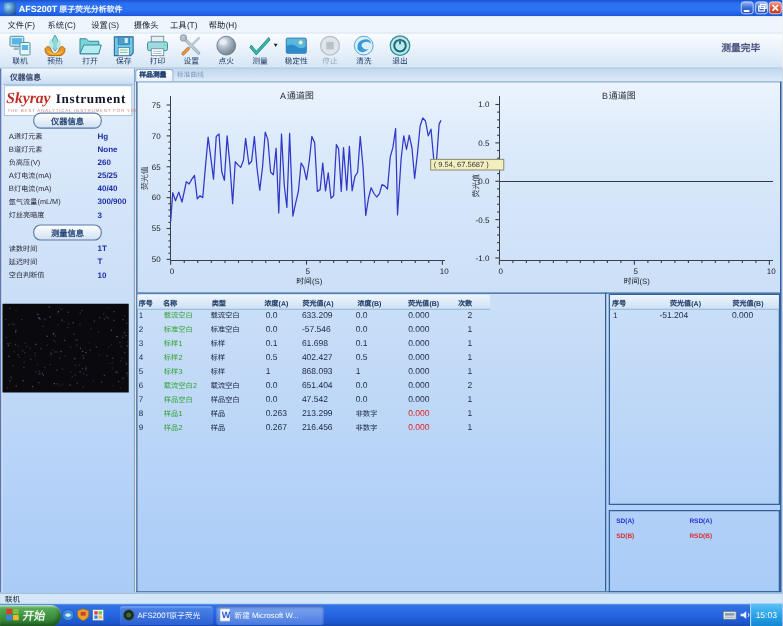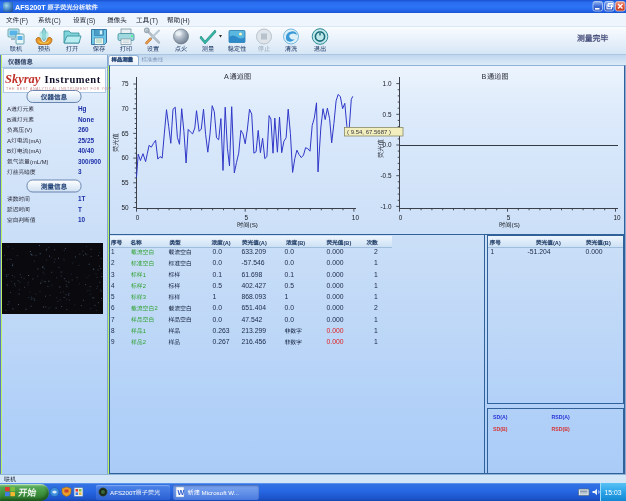--- a/index.html
+++ b/index.html
@@ -1,15 +1,15 @@
 <!DOCTYPE html>
 <html><head><meta charset="utf-8"><style>
 *{margin:0;padding:0;box-sizing:border-box}
 html,body{width:626px;height:501px;overflow:hidden;font-family:"Liberation Sans",sans-serif}
-#scr{position:relative;width:626px;height:501px;background:#bef264}
+#scr{position:relative;width:626px;height:501px;background:#e5e5e5}
 .abs{position:absolute}
 </style></head><body>
 <div id="scr">
 
 <div class="abs" style="left:0;top:0;width:626px;height:13px;background:linear-gradient(180deg,#1a52cf 0%,#2a6ef0 20%,#2d74f5 55%,#2062e8 85%,#1a54d0 100%)"></div>
 <div class="abs" style="left:3px;top:1.5px;width:10px;height:10px;border-radius:2px;background:radial-gradient(circle at 35% 35%,#9fd8f0,#3a7ac0 55%,#1a3a70)"></div>
 
 <div class="abs" style="left:0;top:13px;width:626px;height:14px;background:#eff5fc;border-bottom:1px solid #dbe7f3"></div>
 
 <div class="abs" style="left:0;top:27px;width:626px;height:28px;background:linear-gradient(180deg,#f9fcff 0%,#eaf2fb 45%,#d6e6f5 100%);border-bottom:1px solid #a8c6e2"></div>

